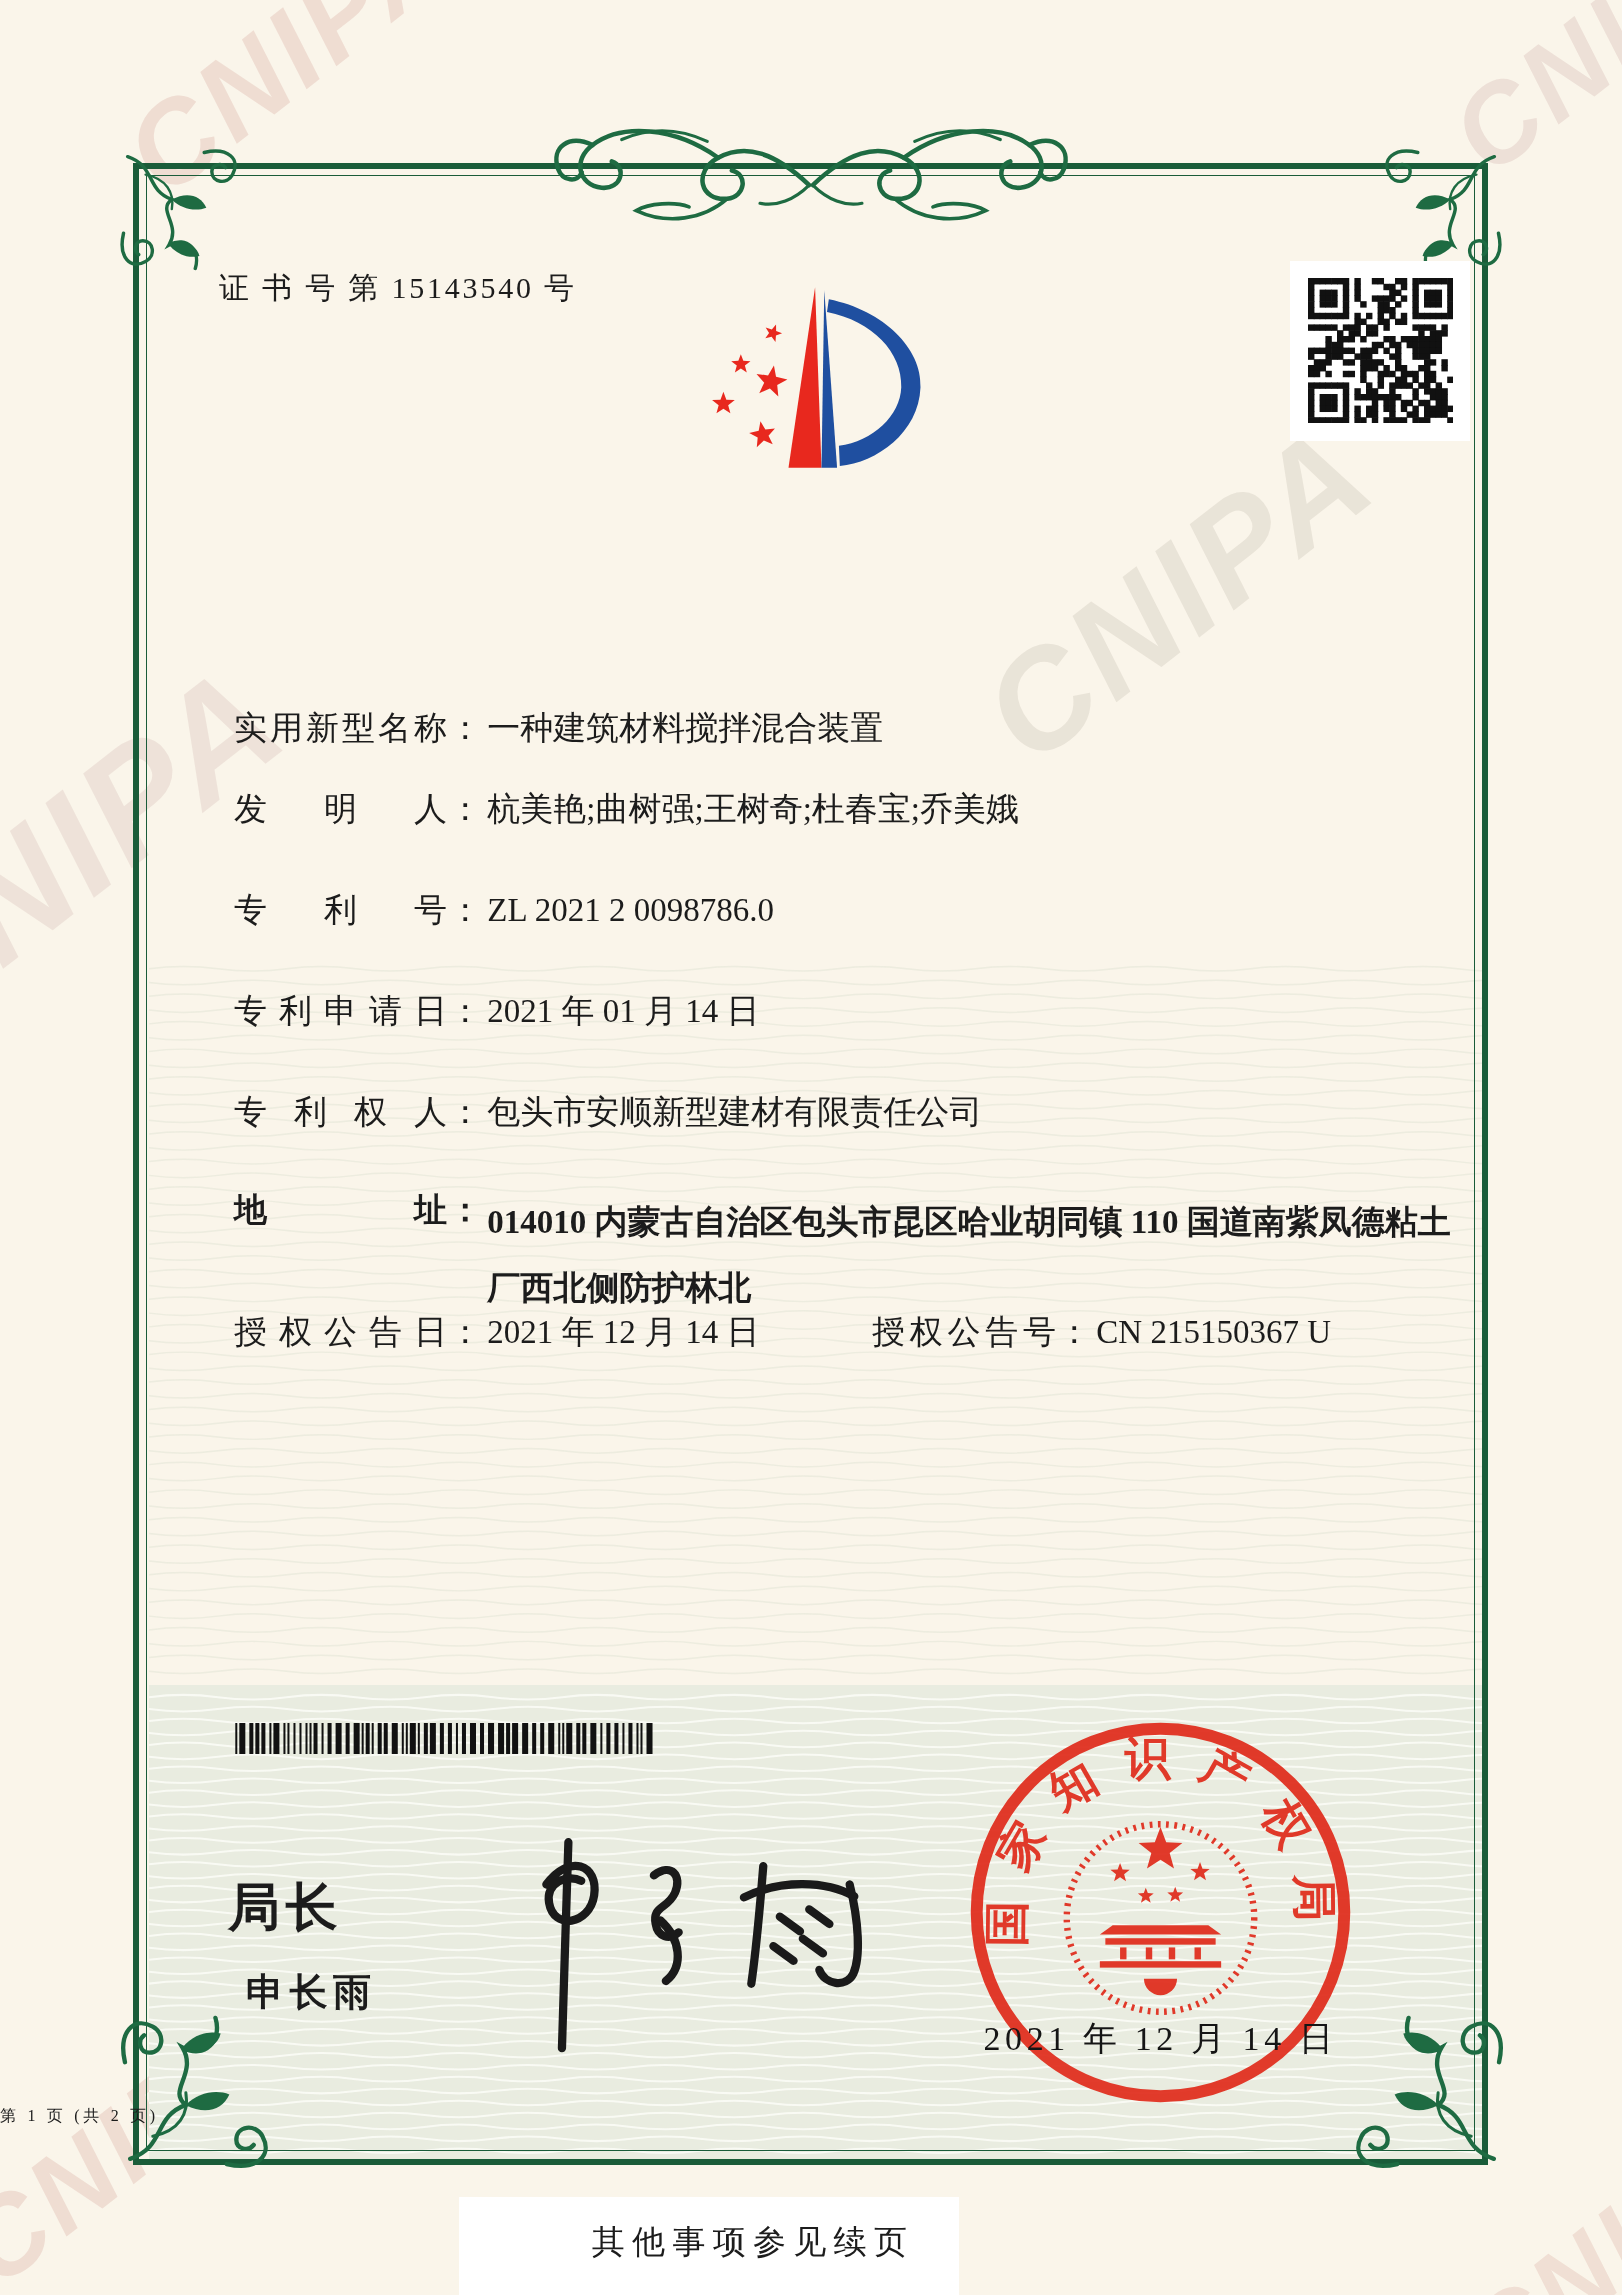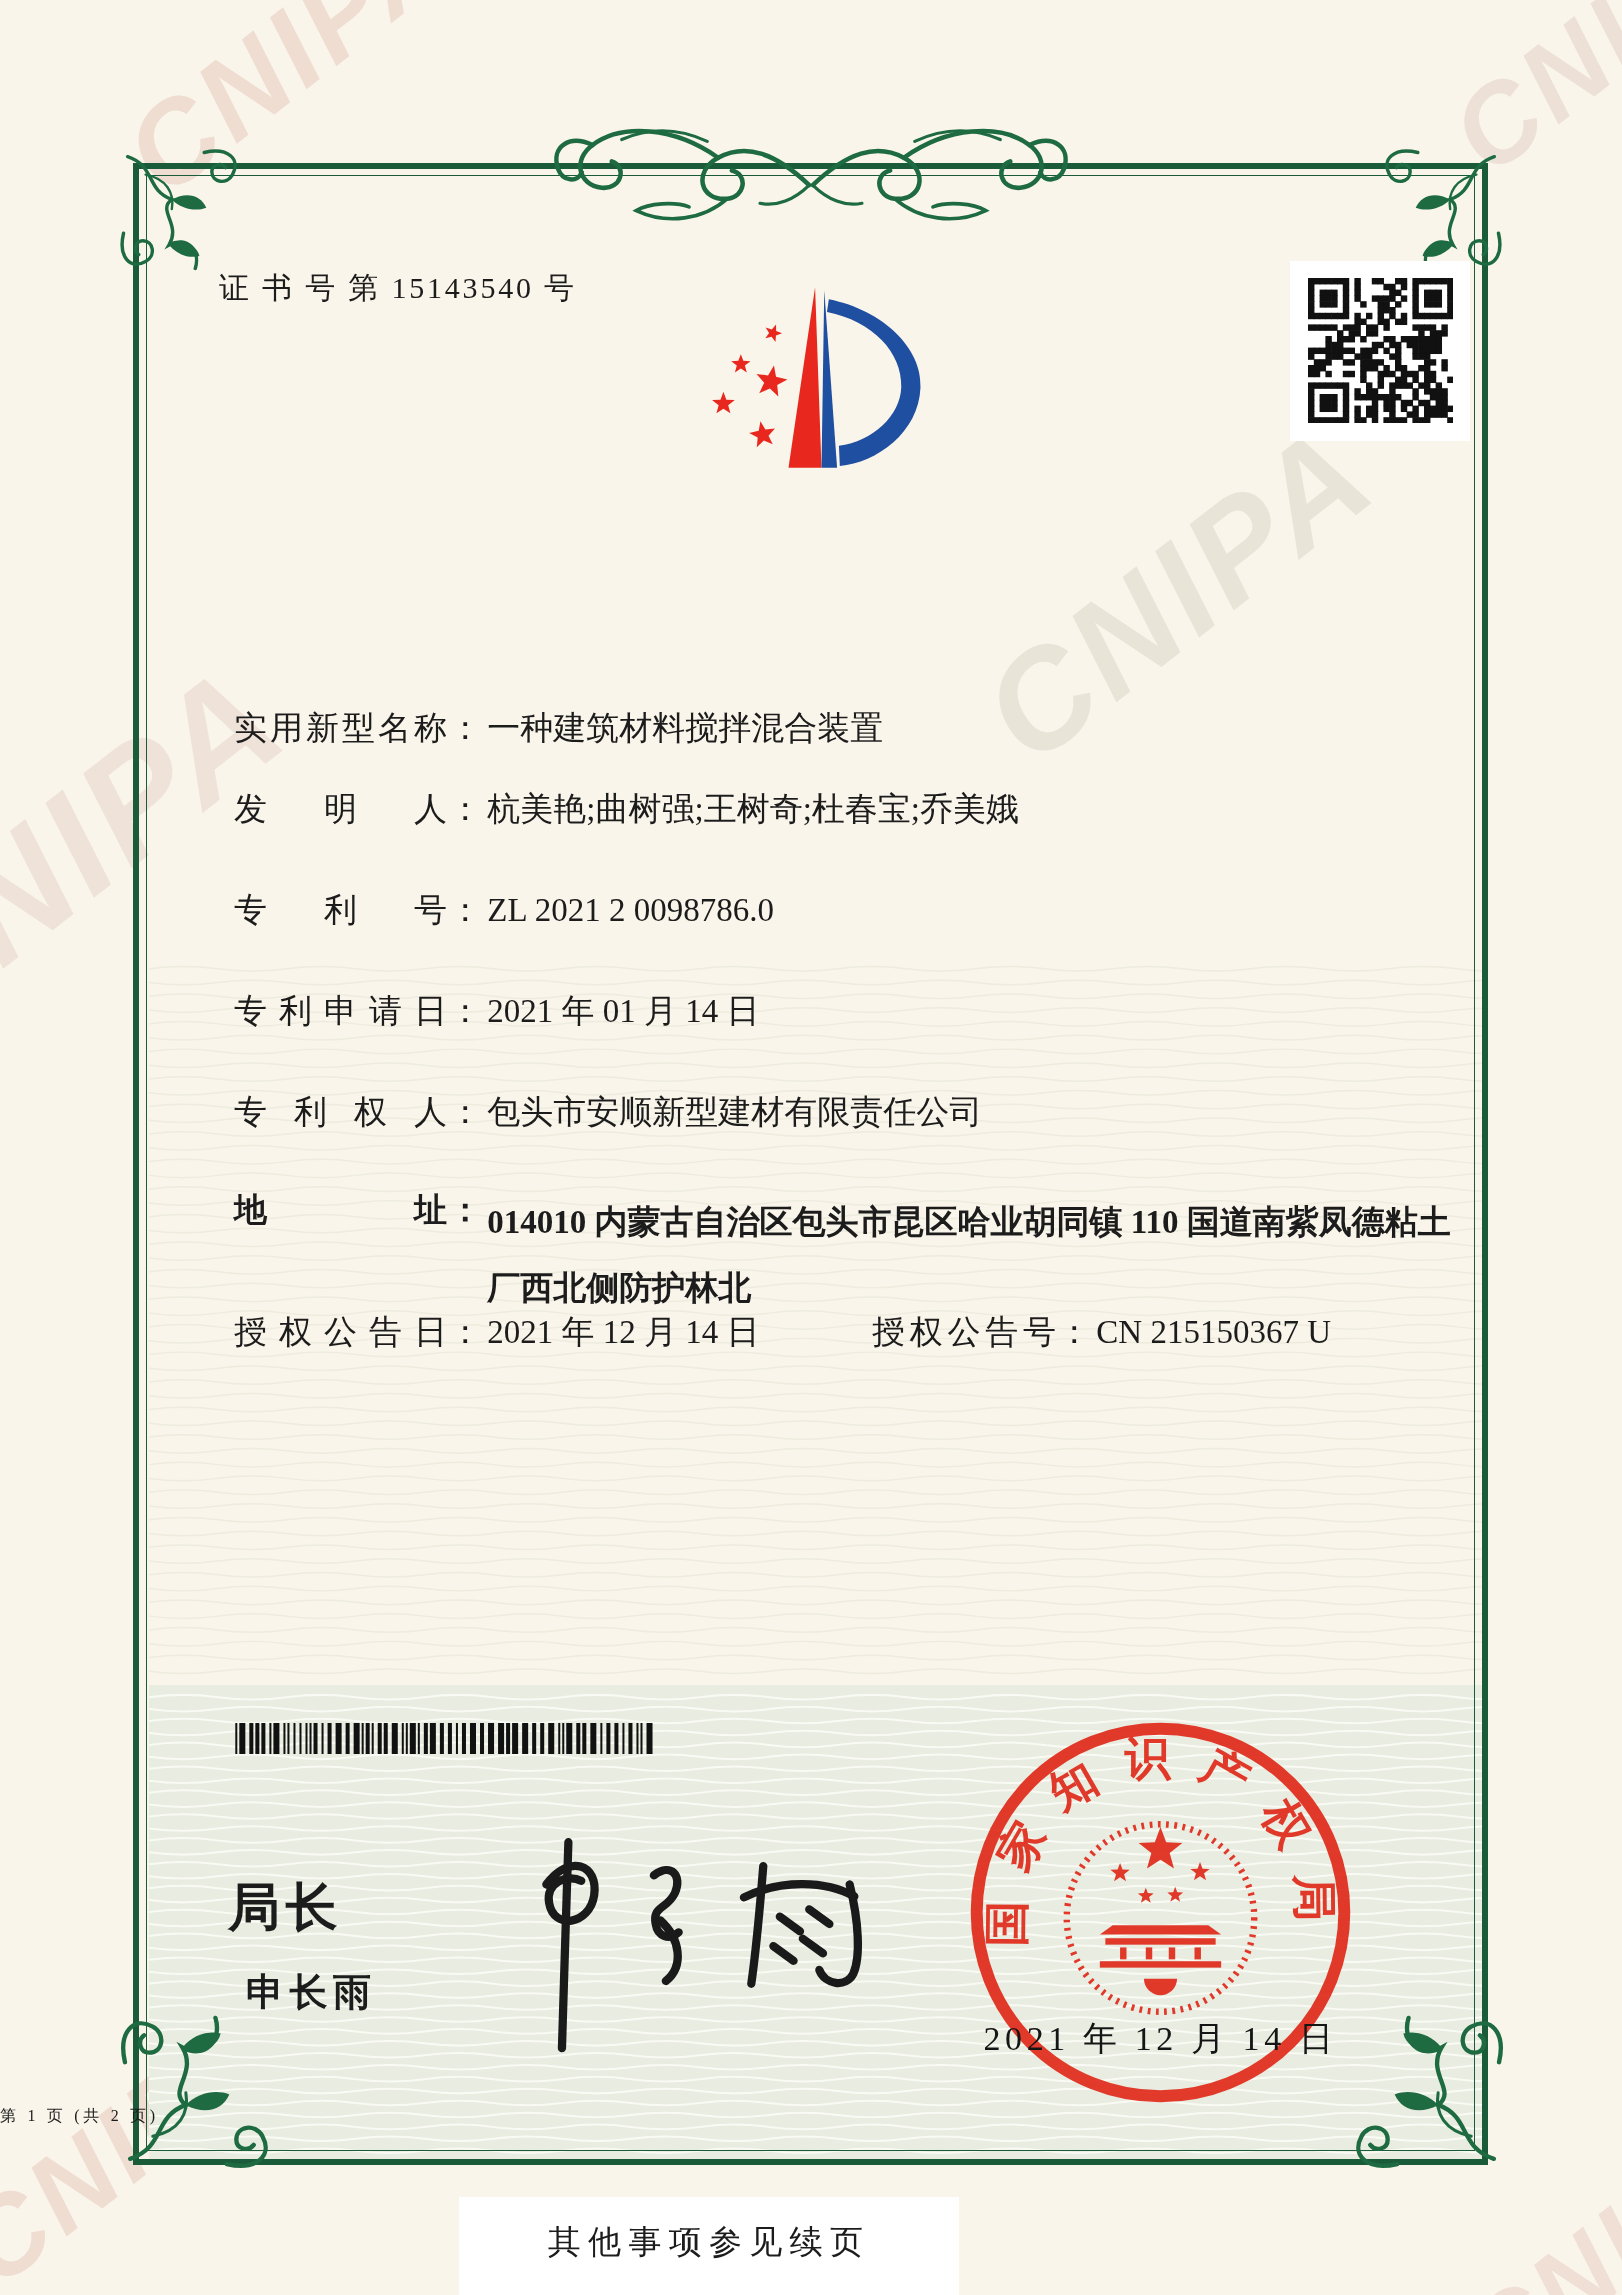--- a/index.html
+++ b/index.html
@@ -47,21 +47,21 @@
       font-family:"Liberation Sans","DejaVu Sans",sans-serif;letter-spacing:5.5px;}
   .director2{position:absolute;left:246px;top:1967px;font-size:38px;font-weight:bold;
       font-family:"Liberation Sans","DejaVu Sans",sans-serif;letter-spacing:5.5px;}
   .signature{position:absolute;left:459px;top:1823px;}
   
   .seal{position:absolute;left:962px;top:1714px;}
   
   .pagefoot{position:absolute;left:0;right:0;top:2106px;text-align:left;font-size:16px;letter-spacing:3.7px;}
   .contnote-box{position:absolute;left:459px;top:2197px;width:500px;height:99px;background:#ffffff;}
   .contnote{position:absolute;left:459px;top:2220px;width:500px;text-align:center;
-      font-size:33px;letter-spacing:7.3px;}
+      font-size:33px;letter-spacing:7.3px;padding-left:44px;}
   .orn{position:absolute;pointer-events:none;}
   svg text{font-family:"Liberation Serif","DejaVu Serif",serif;}
 </style>
 </head>
 <body>
 
 <div class="page">
 
   <div class="wm wm1">CNIPA</div>
   <div class="wm wm2">CNIPA</div>

